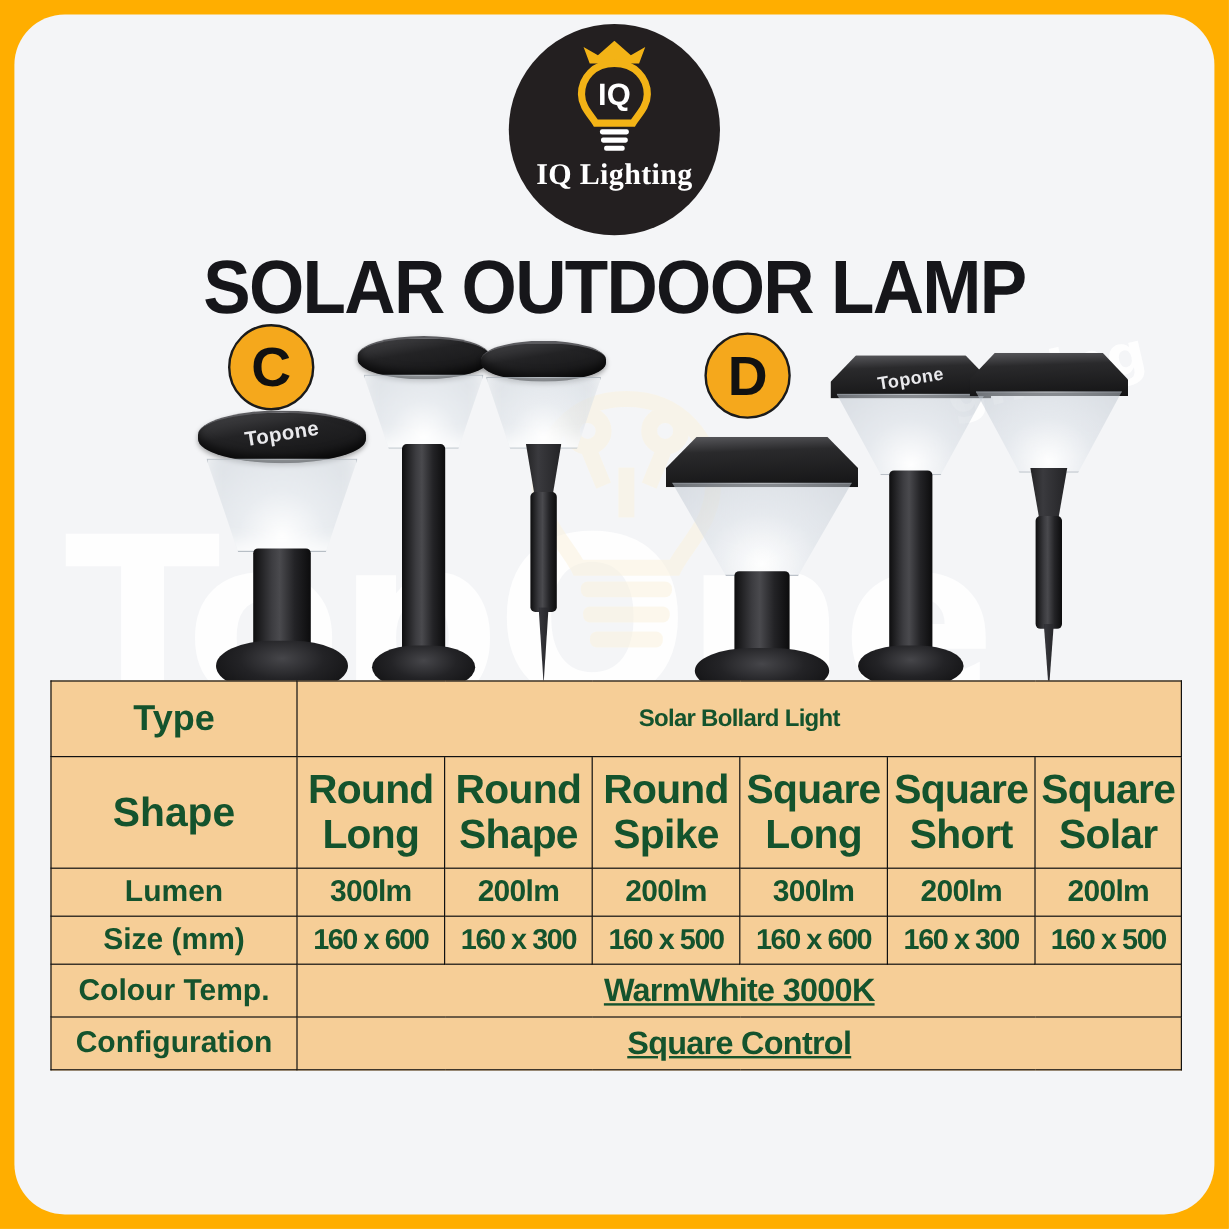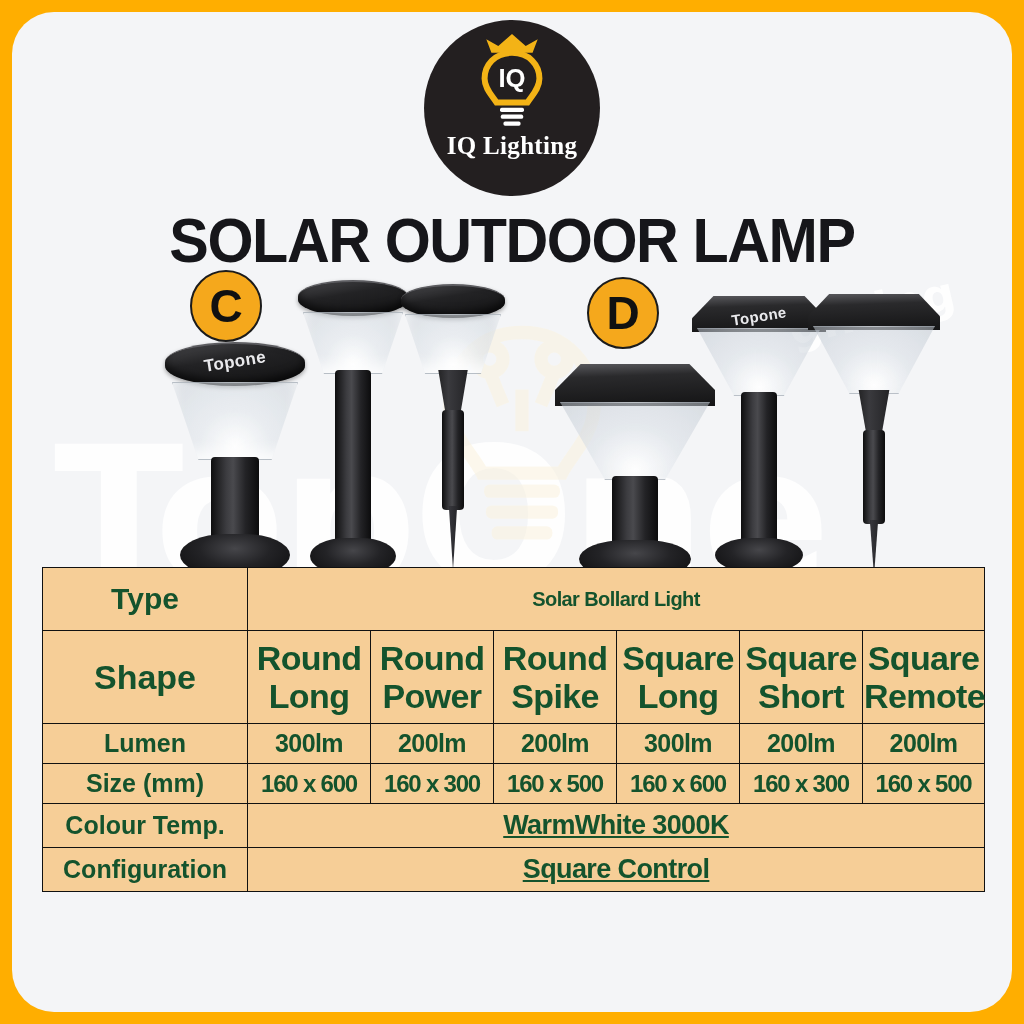--- a/index.html
+++ b/index.html
@@ -327,25 +327,25 @@
           <col style="width:122px">
       </colgroup>
       <tbody>
         <tr class="type-row">
           <td class="lbl">Type</td>
           <td class="val" colspan="6">Solar Bollard Light</td>
         </tr>
         <tr class="shape-row">
           <td class="lbl">Shape</td>
           <td class="val">Round Long</td>
-          <td class="val">Round Power</td>
+          <td class="val">Round Shape</td>
           <td class="val">Round Spike</td>
           <td class="val">Square Long</td>
           <td class="val">Square Short</td>
-          <td class="val">Square Remote</td>
+          <td class="val">Square Solar</td>
         </tr>
         <tr>
           <td class="lbl">Lumen</td>
           <td class="val">300lm</td>
           <td class="val">200lm</td>
           <td class="val">200lm</td>
           <td class="val">300lm</td>
           <td class="val">200lm</td>
           <td class="val">200lm</td>
         </tr>

